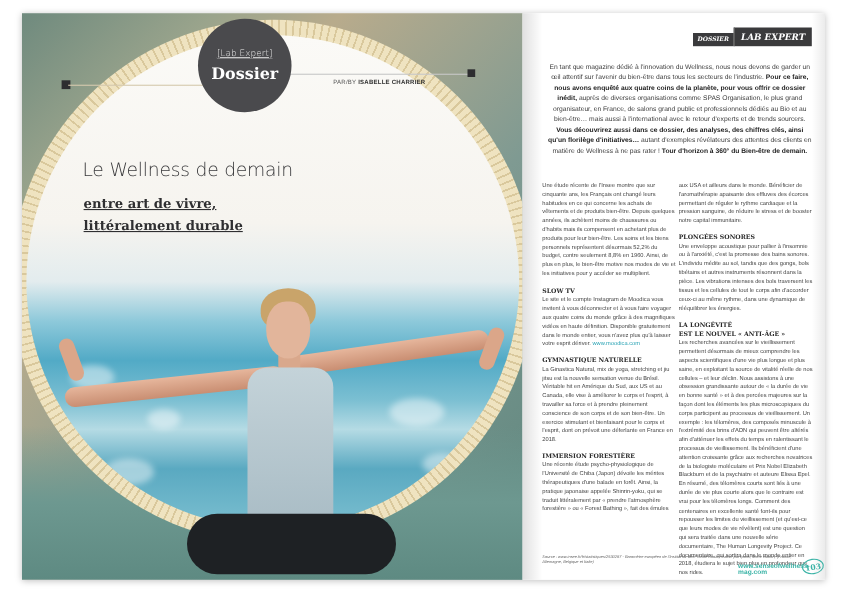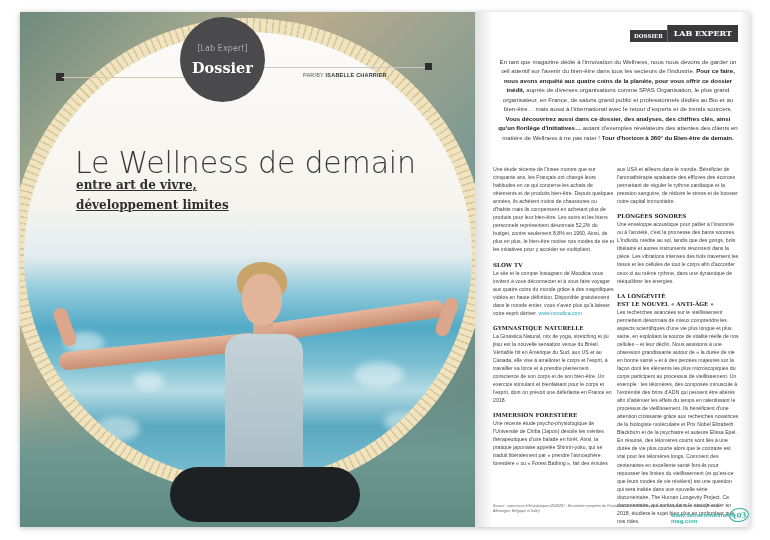--- a/index.html
+++ b/index.html
@@ -30,36 +30,36 @@
   .torso { position: absolute; left: 205px; top: 322px; width: 78px; height: 145px; border-radius: 18px 18px 8px 8px; background: linear-gradient(180deg, #c4d3d9, #a9bcc5); }
   .legs { position: absolute; left: 150px; top: 455px; width: 190px; height: 55px; border-radius: 40px; background: #1e2124; }
 
   .header-line { position: absolute; left: 42px; top: 65px; width: 155px; height: 1px; background: #d5c9ad; }
   .header-line-r { position: absolute; left: 230px; top: 55px; width: 178px; height: 1px; background: #c8c8c8; }
   .sq-l { position: absolute; left: 36px; top: 61px; width: 8px; height: 8px; background: #2d2d30; }
   .sq-r { position: absolute; left: 405px; top: 51px; width: 7px; height: 7px; background: #2d2d30; }
 
   .badge { position: absolute; left: 160px; top: 5px; width: 85px; height: 85px; border-radius: 50%; background: #4a4a4d;
     display: flex; flex-direction: column; align-items: center; justify-content: center; color: #fff; }
-  .badge-sub { font-family: "DejaVu Sans", sans-serif; font-size: 8px; font-weight: 300; color: #e8e8e8; letter-spacing: 0.1px; margin-bottom: 6px; }
+  .badge-sub { font-family: "DejaVu Sans", sans-serif; font-size: 8px; font-weight: 300; color: #e8e8e8; letter-spacing: 0.1px; margin-bottom: 6px; text-decoration: underline; }
   .badge-title { font-family: "DejaVu Serif", serif; font-size: 14.5px; font-weight: bold; color: #fff; }
 
   .byline { position: absolute; left: 283px; top: 60px; font-size: 5.5px; color: #555; letter-spacing: 0.2px; }
   .byline b { color: #333; }
 
-  .title-main { position: absolute; left: 55px; top: 133px; font-family: "DejaVu Sans", sans-serif; font-weight: 300; font-size: 30px; color: #3a3a3c; letter-spacing: -0.2px; }
+  .title-main { position: absolute; left: 55px; top: 133px; font-family: "DejaVu Sans", sans-serif; font-weight: 300; font-size: 17px; color: #3a3a3c; letter-spacing: -0.2px; }
   .title-sub { position: absolute; left: 56px; top: 163px; font-family: "DejaVu Serif", serif; font-weight: bold; font-size: 12px; line-height: 20px; color: #2f2f31; text-decoration: underline; }
 
   .gutter { position: absolute; left: 455px; top: 0; width: 18px; height: 515px; background: linear-gradient(90deg, rgba(0,0,0,0.12), rgba(0,0,0,0)); }
 
   
   .right-page { position: absolute; left: 455px; top: 0; width: 275px; height: 515px; background: #fff; }
   .rp-shade { position: absolute; right: 0; top: 0; width: 12px; height: 515px; background: linear-gradient(90deg, rgba(0,0,0,0), rgba(0,0,0,0.08)); }
 
-  .tag { position: absolute; top: 13px; right: 12px; display: flex; align-items: flex-end; }
+  .tag { position: absolute; top: 13px; right: 12px; display: flex; align-items: flex-end; font-style: italic; }
   .tag-small { background: #3a3a3c; color: #fff; font-family: "DejaVu Serif", serif; font-size: 5.5px; font-weight: bold; padding: 3px 4px 2px 4px; height: 12px; }
   .tag-big { background: #3a3a3c; color: #fff; font-family: "DejaVu Serif", serif; font-size: 8px; font-weight: bold; padding: 3px 6px; height: 17px; border-left: 1px solid #666; }
 
   .intro { position: absolute; left: 23px; top: 45px; width: 240px; font-size: 6.1px; line-height: 9.45px; color: #3d3d3d; text-align: center; }
   .intro b { color: #222; }
 
   .col { position: absolute; top: 153px; width: 122px; font-size: 5.2px; line-height: 8.05px; color: #3f3f3f; }
   .col1 { left: 18px; }
   .col2 { left: 142px; }
   .h-section { font-family: "DejaVu Serif", serif; font-size: 10.5px; font-weight: bold; color: #2d2d2f; line-height: 12px; margin-bottom: 2px; }
@@ -112,21 +112,21 @@
     </div>
 
     <div class="byline">
       <span>PAR/BY</span>
       <b>ISABELLE CHARRIER</b>
     </div>
 
     <div class="title-main">Le Wellness de demain</div>
     <div class="title-sub">
       <div>entre art de vivre,</div>
-      <div>développement limites</div>
+      <div>littéralement durable</div>
     </div>
   </div>
 
   <div class="right-page">
     <div class="rp-shade"></div>
 
     <div class="tag">
       <span class="tag-small">DOSSIER</span>
       <span class="tag-big">LAB EXPERT</span>
     </div>

